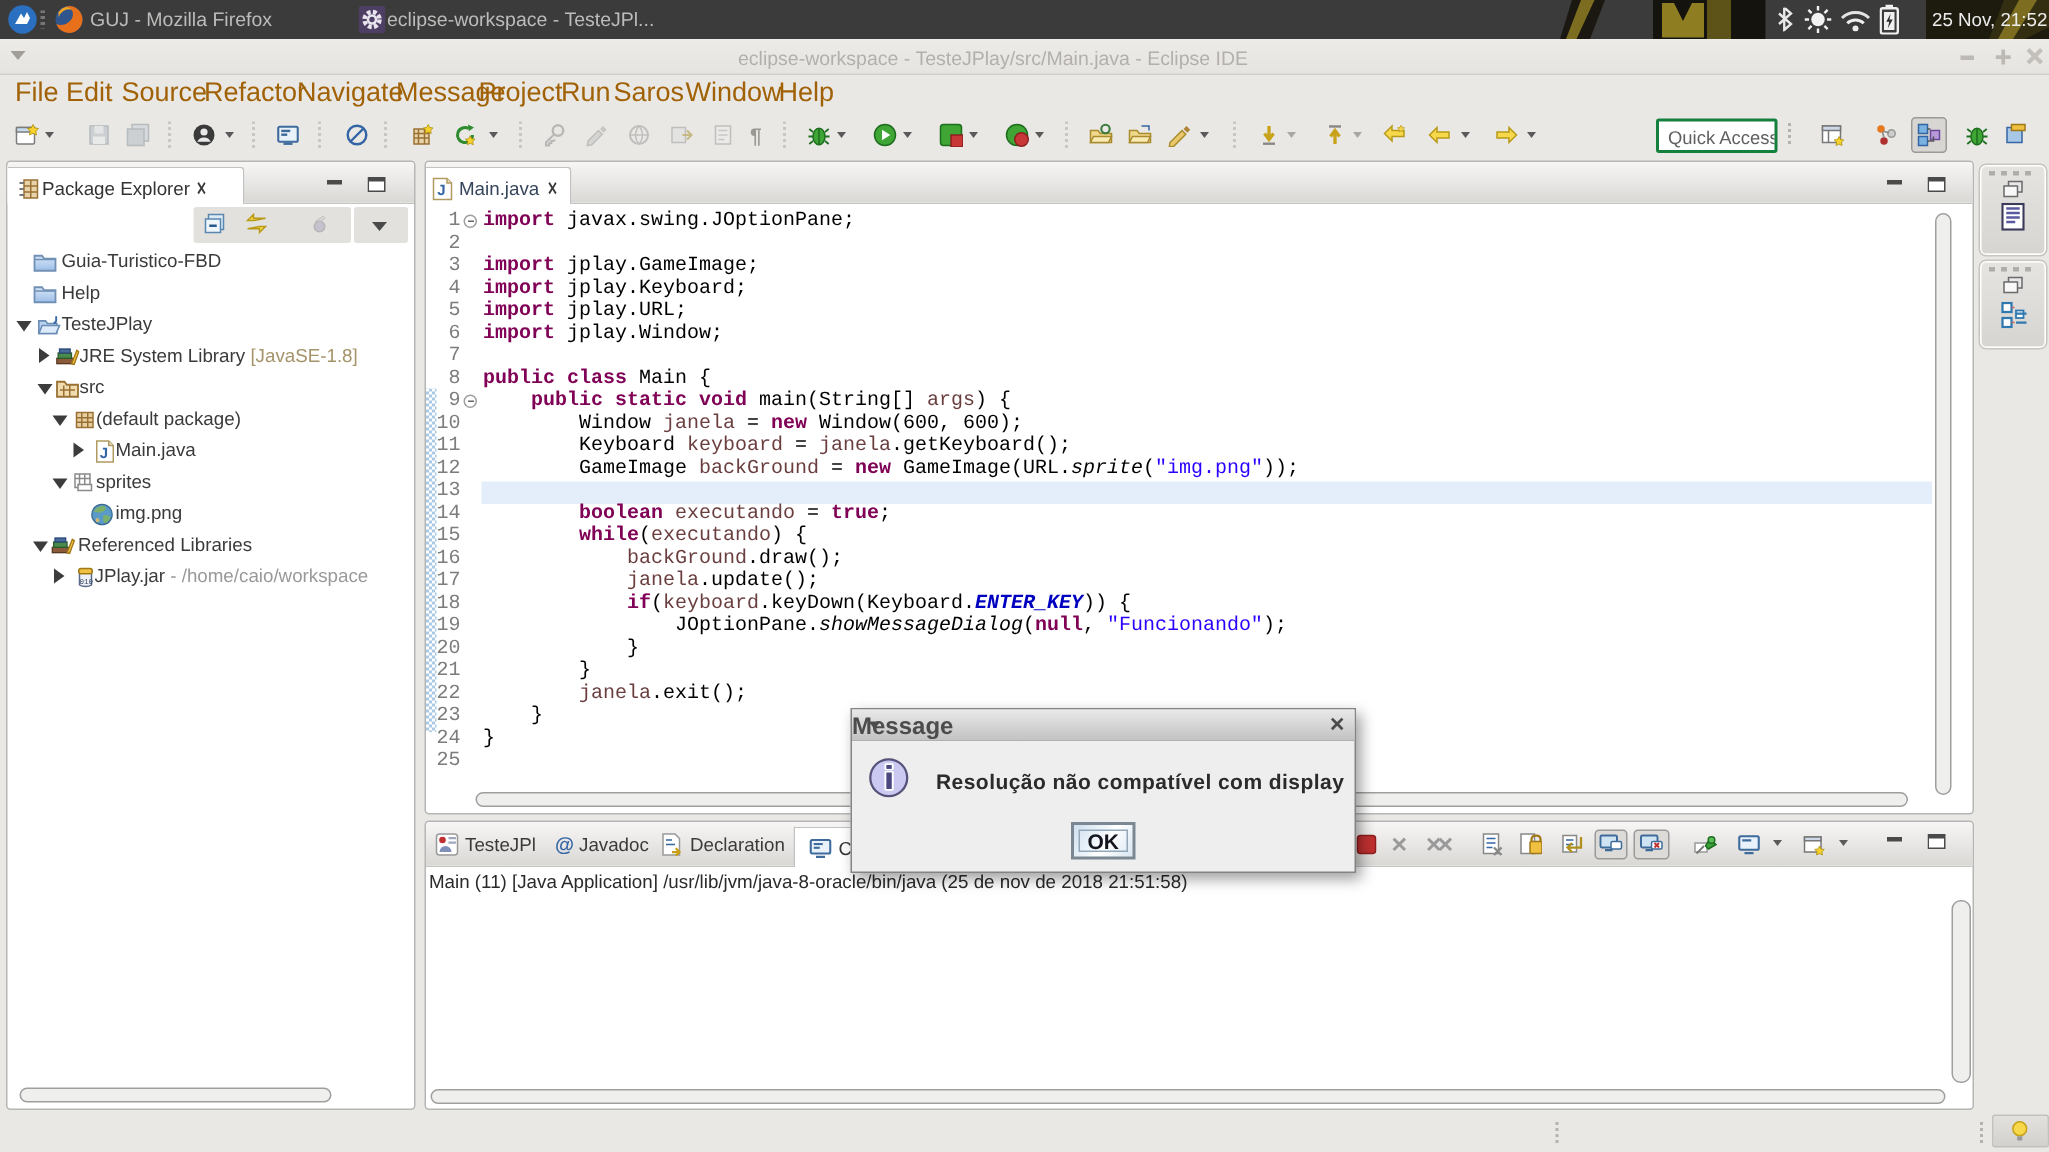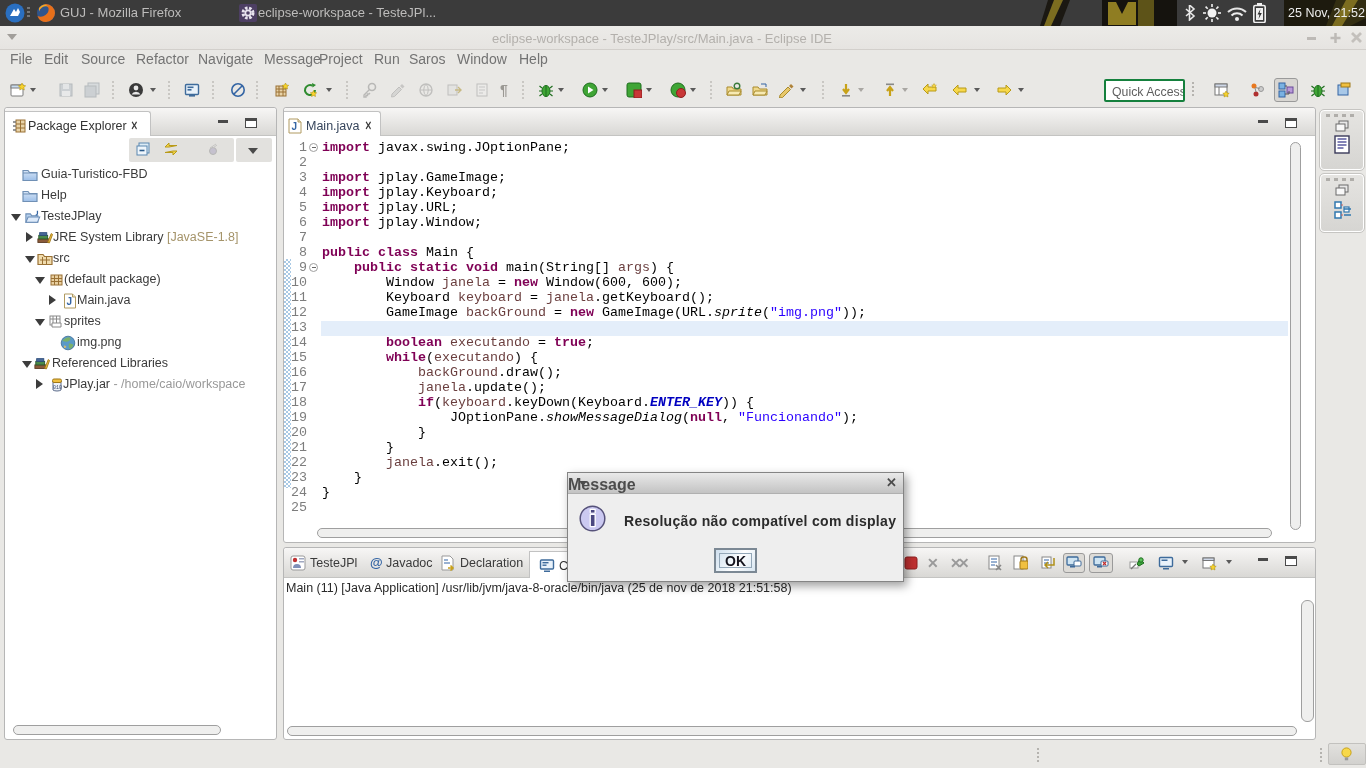--- a/index.html
+++ b/index.html
@@ -5,21 +5,21 @@
 body{position:relative;font-family:"Liberation Sans",sans-serif;background:#e9e8e5}
 .abs{position:absolute}
 
 #taskbar{position:absolute;left:0;top:0;width:1366px;height:26px;background:#3b3b3b;overflow:hidden}
 #taskbar .tx{position:absolute;top:5px;font-size:13px;color:#bdbcbb;white-space:nowrap}
 
 #titlebar{position:absolute;left:0;top:26px;width:1366px;height:24px;background:linear-gradient(#ecebe8,#e6e4e1);border-bottom:1px solid #d2cfcb}
 #titlebar .t{position:absolute;top:5px;left:492px;font-size:13px;color:#b3b0ac;white-space:nowrap}
 
 #menubar{position:absolute;left:0;top:50px;width:1366px;height:22px;background:#e9e8e5}
-#menubar span{position:absolute;top:1px;font-size:14px;color:#737373;white-space:nowrap}
+#menubar span{position:absolute;top:1px;font-size:18px;color:#a16207;white-space:nowrap}
 
 #toolbar{position:absolute;left:0;top:72px;width:1366px;height:33px;background:#e9e8e5}
 .tbi{position:absolute;top:10px;width:16px;height:16px}
 .tbsep{position:absolute;top:9px;width:2px;height:18px;background:repeating-linear-gradient(#c9c7c3 0 2px,transparent 2px 4px)}
 .dd{position:absolute;top:16px;width:0;height:0;border-left:3.5px solid transparent;border-right:3.5px solid transparent;border-top:4px solid #5a5a5a}
 .dd.g{border-top-color:#a9a7a3}
 
 .panel{position:absolute;background:#fff;border:1px solid #b6b6b6;border-radius:3px}
 .phead{position:absolute;left:0;top:0;right:0;height:28px;background:linear-gradient(#f7f6f5,#d9d8d5);border-bottom:1px solid #c4c4c2;border-radius:3px 3px 0 0}
 .ptab{position:absolute;top:3px;bottom:-1px;background:#fff;border:1px solid #c2c2c2;border-bottom:none;border-left:none;border-radius:0 3px 0 0}
@@ -306,21 +306,21 @@
       <path d="M4 6 l-2.5 -2 M4 9 h-3 M4 12 l-2.5 2 M12 6 l2.5 -2 M12 9 h3 M12 12 l2.5 2" stroke="#1e6e1e" stroke-width="1.2"></path>
     </svg>
   <svg class="tbi" style="left:1336px" viewBox="0 0 16 16">
       <rect x="2" y="3" width="10" height="10" fill="#a8c8e8" stroke="#3465a4"></rect>
       <rect x="5" y="1" width="9" height="4" fill="#f0c040" stroke="#a07818"></rect>
     </svg>
 </div>
 
 <div class="panel" id="pe" style="left:4px;top:107px;width:273px;height:633px">
   <div class="phead">
-    <div class="ptab" style="left:0;width:146px">
+    <div class="ptab" style="left:0;width:158px">
       <svg class="abs" style="left:6px;top:6px" width="16" height="16" viewBox="0 0 16 16">
           <rect x="5" y="2" width="9" height="12" fill="#e8d3a8" stroke="#9a7134"></rect>
           <path d="M5 6 h9 M5 10 h9 M9.5 2 v12" stroke="#9a7134"></path>
           <path d="M2 4 h3 M2 8 h3 M2 12 h3" stroke="#777" stroke-width="1.4"></path>
         </svg>
       <div class="lbl" style="left:23px">Package Explorer</div>
       <div class="x" style="left:126px">☓</div>
     </div>
     <svg class="mmb" style="left:212px" viewBox="0 0 13 10">
         <rect x="1" y="2" width="10" height="3" fill="#4a4a4a"></rect>

